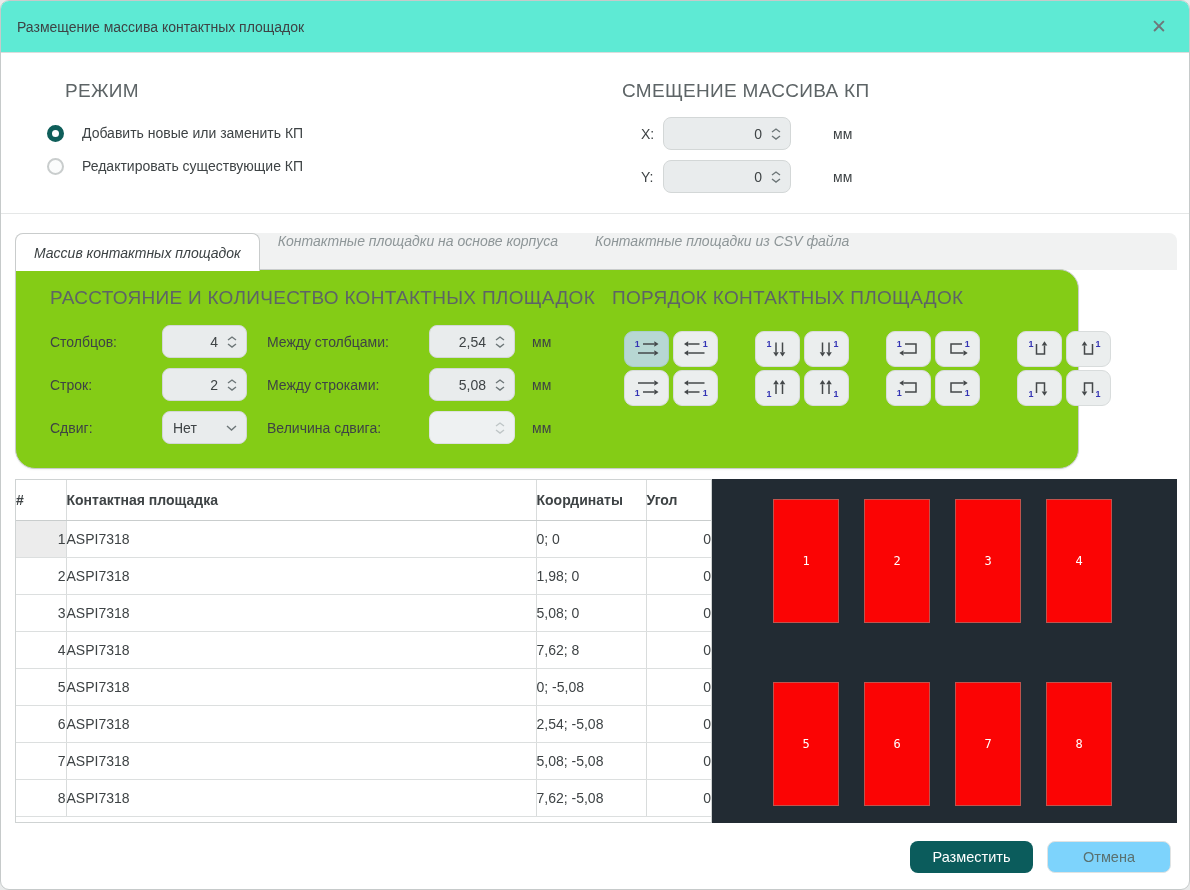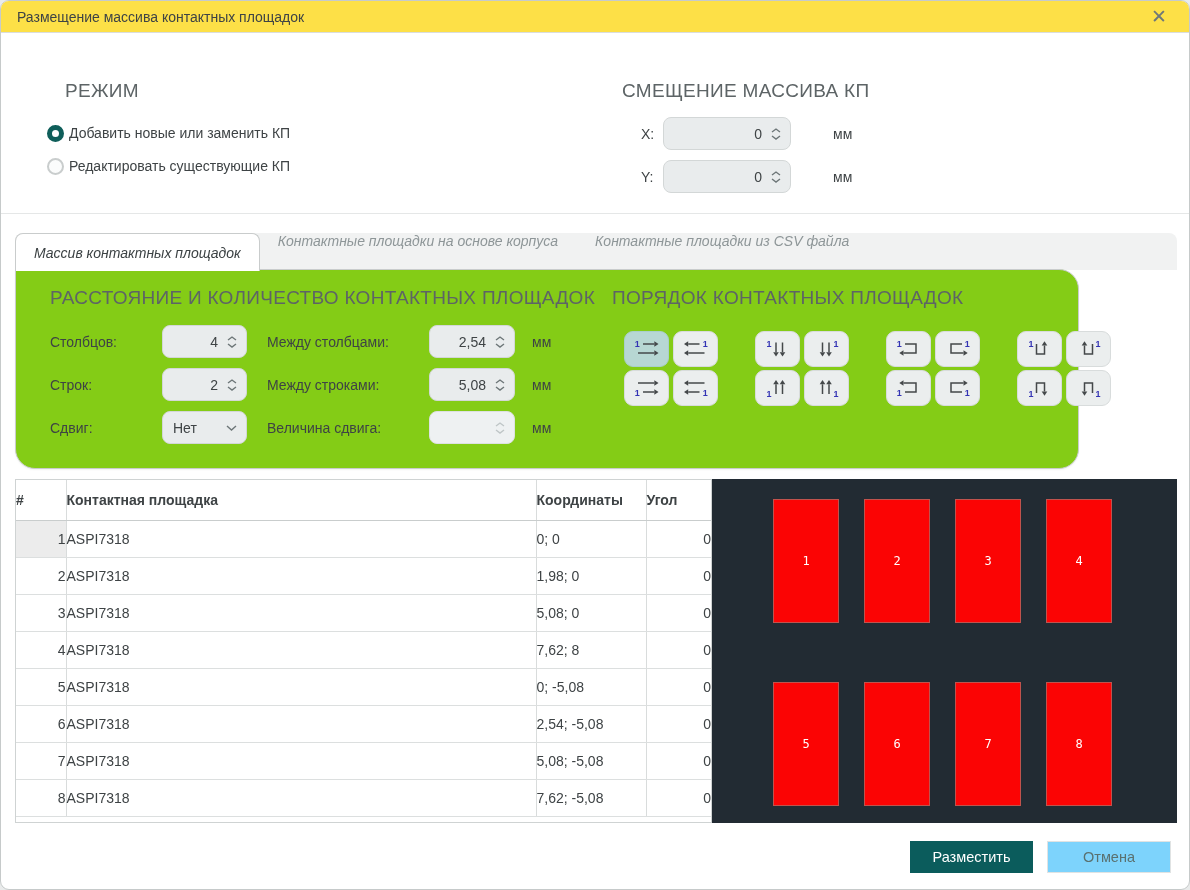--- a/index.html
+++ b/index.html
@@ -1,28 +1,28 @@
 <!DOCTYPE html>
 <html><head>
 <meta charset="utf-8">
 <style>
   html,body{margin:0;padding:0;width:1190px;height:890px;background:#e9ebeb;
     font-family:"Liberation Sans",sans-serif;}
   *{box-sizing:border-box;}
   .dialog{position:absolute;inset:0;background:#ffffff;border:1px solid #c6caca;
     border-radius:9px;overflow:hidden;font-size:14px;color:#3e4345;}
   
-  .titlebar{position:absolute;top:0;left:0;right:0;height:32px;background:#fde047;
+  .titlebar{position:absolute;top:0;left:0;right:0;height:52px;background:#5eead4;
     border-bottom:1px solid #dadddd;display:flex;align-items:center;padding:0 16px;}
   .titlebar .title{flex:1;font-size:14px;color:#3e4345;}
   .close-btn{font-size:19px;color:#6e7779;line-height:1;padding:2px 6px;cursor:default;}
   
   .sect-heading{position:absolute;font-size:19px;color:#5d6466;letter-spacing:.3px;}
   
-  .radio-row{position:absolute;display:flex;align-items:center;height:24px;gap:5px;}
+  .radio-row{position:absolute;display:flex;align-items:center;height:24px;gap:18px;}
   .radio{width:17px;height:17px;border-radius:50%;background:#fff;flex:0 0 17px;}
   .radio.sel{border:5px solid #0f5e5a;}
   .radio.unsel{border:2px solid #c9cdcd;background:#fbfcfc;}
   
   .spin,.select{display:inline-flex;align-items:center;height:33px;background:#e9eced;
     border:1px solid #d3d7d7;border-radius:8px;padding:0 9px 0 10px;}
   .spin .val{flex:1;text-align:right;margin-right:9px;}
   .select .val{flex:1;text-align:left;}
   .chev{display:flex;flex-direction:column;gap:2px;align-items:center;}
   .spin.disabled{background:#eef1f2;border-color:#dde1e1;}
@@ -75,21 +75,21 @@
   td.col-ang{text-align:right;padding-right:12px;}
   
   .preview{position:absolute;top:478px;left:711px;width:465px;height:344px;background:#222b33;
     display:grid;grid-template-columns:repeat(4,66px);grid-auto-rows:124px;
     column-gap:25px;row-gap:59px;padding:20px 0 0 61px;}
   .pad{background:#fb0404;border:1px solid #c0534d;color:#ffffff;
     font-family:"DejaVu Sans Mono",monospace;font-size:12px;font-weight:300;
     display:flex;align-items:center;justify-content:center;}
   
   .footer-btns{position:absolute;top:840px;right:18px;display:flex;gap:14px;}
-  .btn{height:32px;border-radius:0;font-size:14.5px;display:flex;align-items:center;
+  .btn{height:32px;border-radius:8px;font-size:14.5px;display:flex;align-items:center;
     justify-content:center;border:none;cursor:default;font-family:inherit;}
   .btn.primary{background:#0b5c5c;color:#ffffff;min-width:123px;padding:0 20px;}
   .btn.secondary{background:#7dd3fc;color:#5a7170;min-width:124px;padding:0 20px;
     border:1px solid #e0e3e3;}
 </style>
 </head>
 <body>
 
 <div class="dialog">
 

